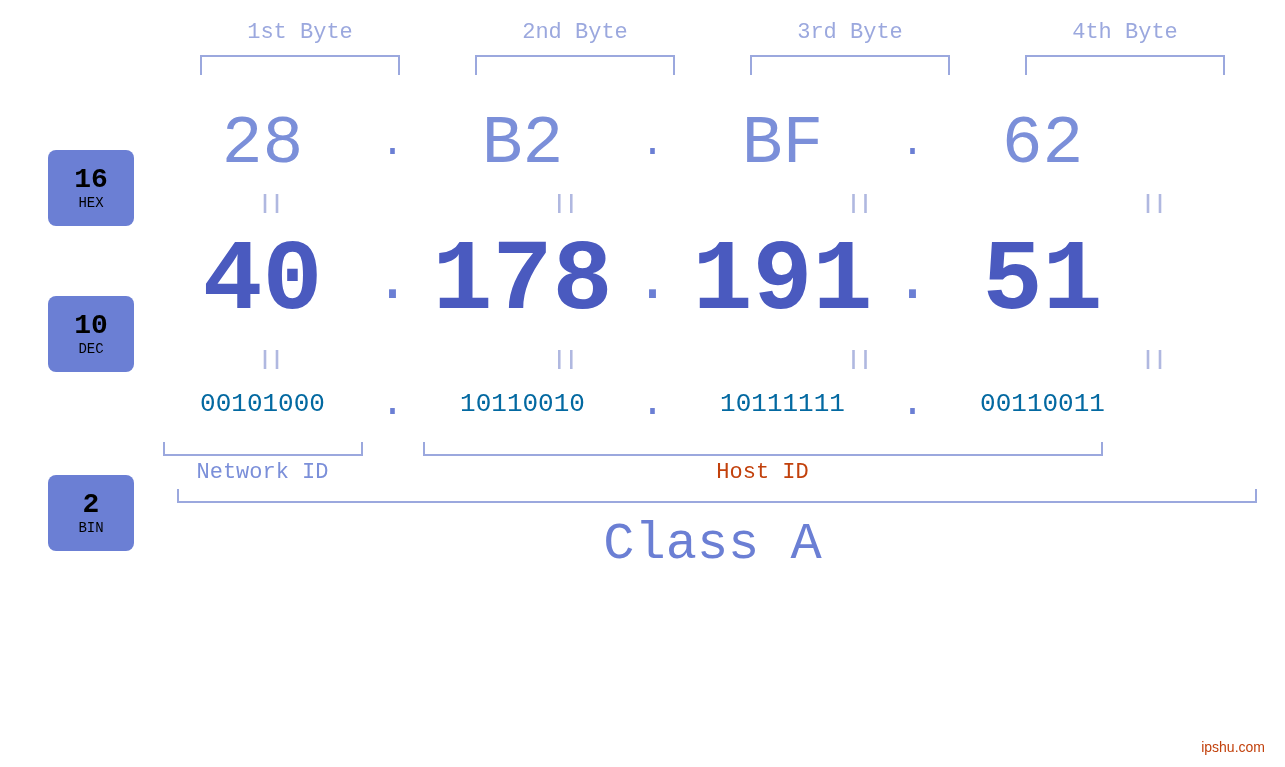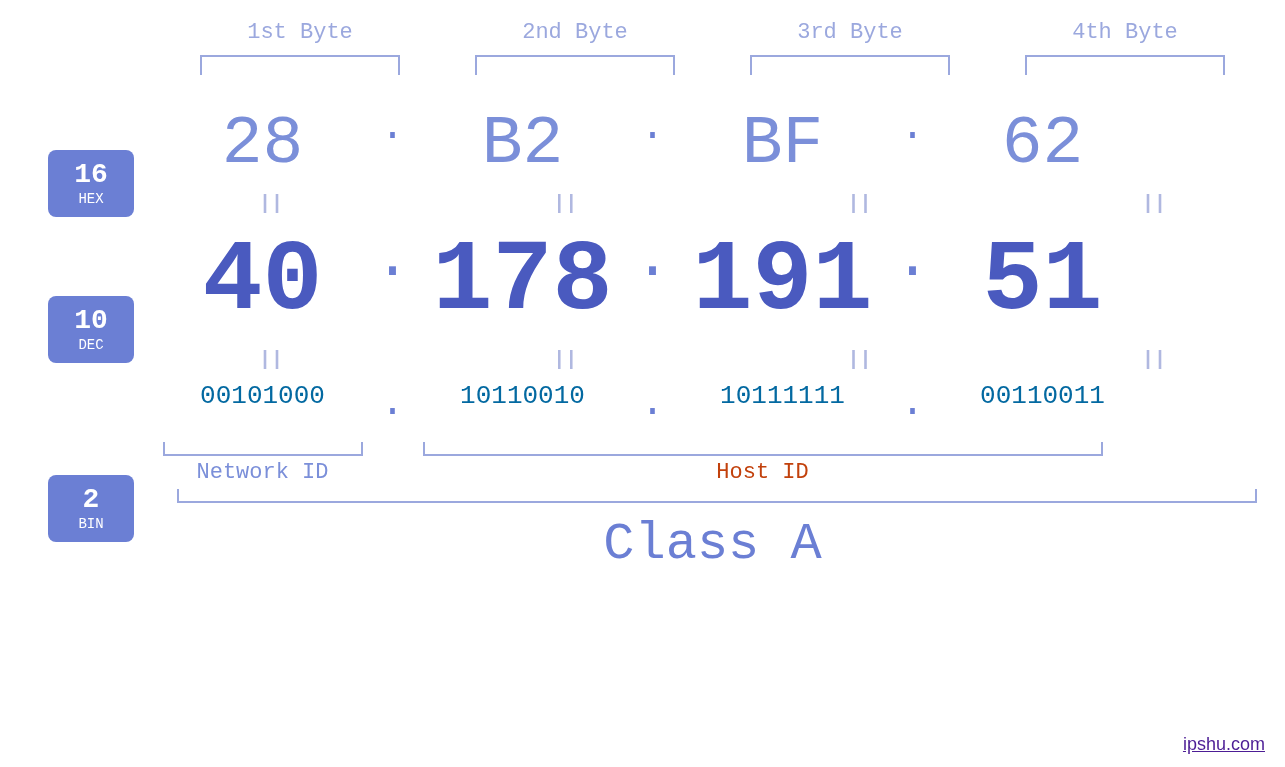--- a/index.html
+++ b/index.html
@@ -25,28 +25,28 @@
       flex-direction: column;
       align-items: center;
       padding-top: 20px;
     }
 
     
     .badge {
       position: absolute;
       left: 48px;
       width: 86px;
-      height: 67px;
+      height: 76px;
       border-radius: 8px;
       background: #6b7fd4;
       display: flex;
       flex-direction: column;
       align-items: center;
       justify-content: center;
-      color: #ffffff;
+      color: #000000;
     }
 
     .badge-number {
       font-size: 28px;
       font-weight: bold;
       line-height: 1.1;
     }
 
     .badge-label {
       font-size: 14px;
@@ -87,21 +87,21 @@
       width: 200px;
       height: 20px;
       border-top: 2px solid #9ba8de;
       border-left: 2px solid #9ba8de;
       border-right: 2px solid #9ba8de;
     }
 
     
     .values-row {
       display: flex;
-      align-items: flex-start;
+      align-items: center;
       width: 1100px;
       margin-left: 140px;
       margin-bottom: 10px;
     }
 
     .value-cell {
       width: 200px;
       text-align: center;
     }
 
@@ -171,24 +171,23 @@
       text-align: center;
       width: 1100px;
       margin-left: 140px;
     }
 
     
     .watermark {
       position: absolute;
       bottom: 12px;
       right: 20px;
-      color: #4c1d95;
-      font-size: 18px;
+      color: #c2410c;
+      font-size: 14px;
       font-family: Arial, sans-serif;
-      text-decoration: underline;
     }
   </style>
 </head>
 <body>
 
 <div class="main-container">
 
   <div class="badge badge-hex">
     <span class="badge-number">16</span>
     <span class="badge-label">HEX</span>

